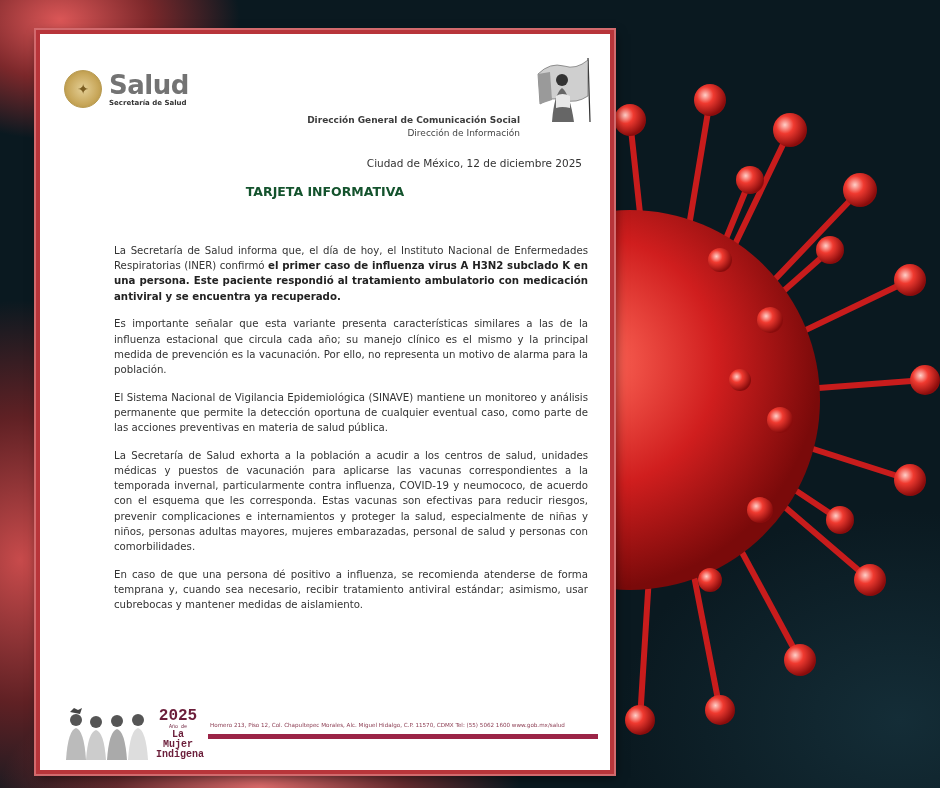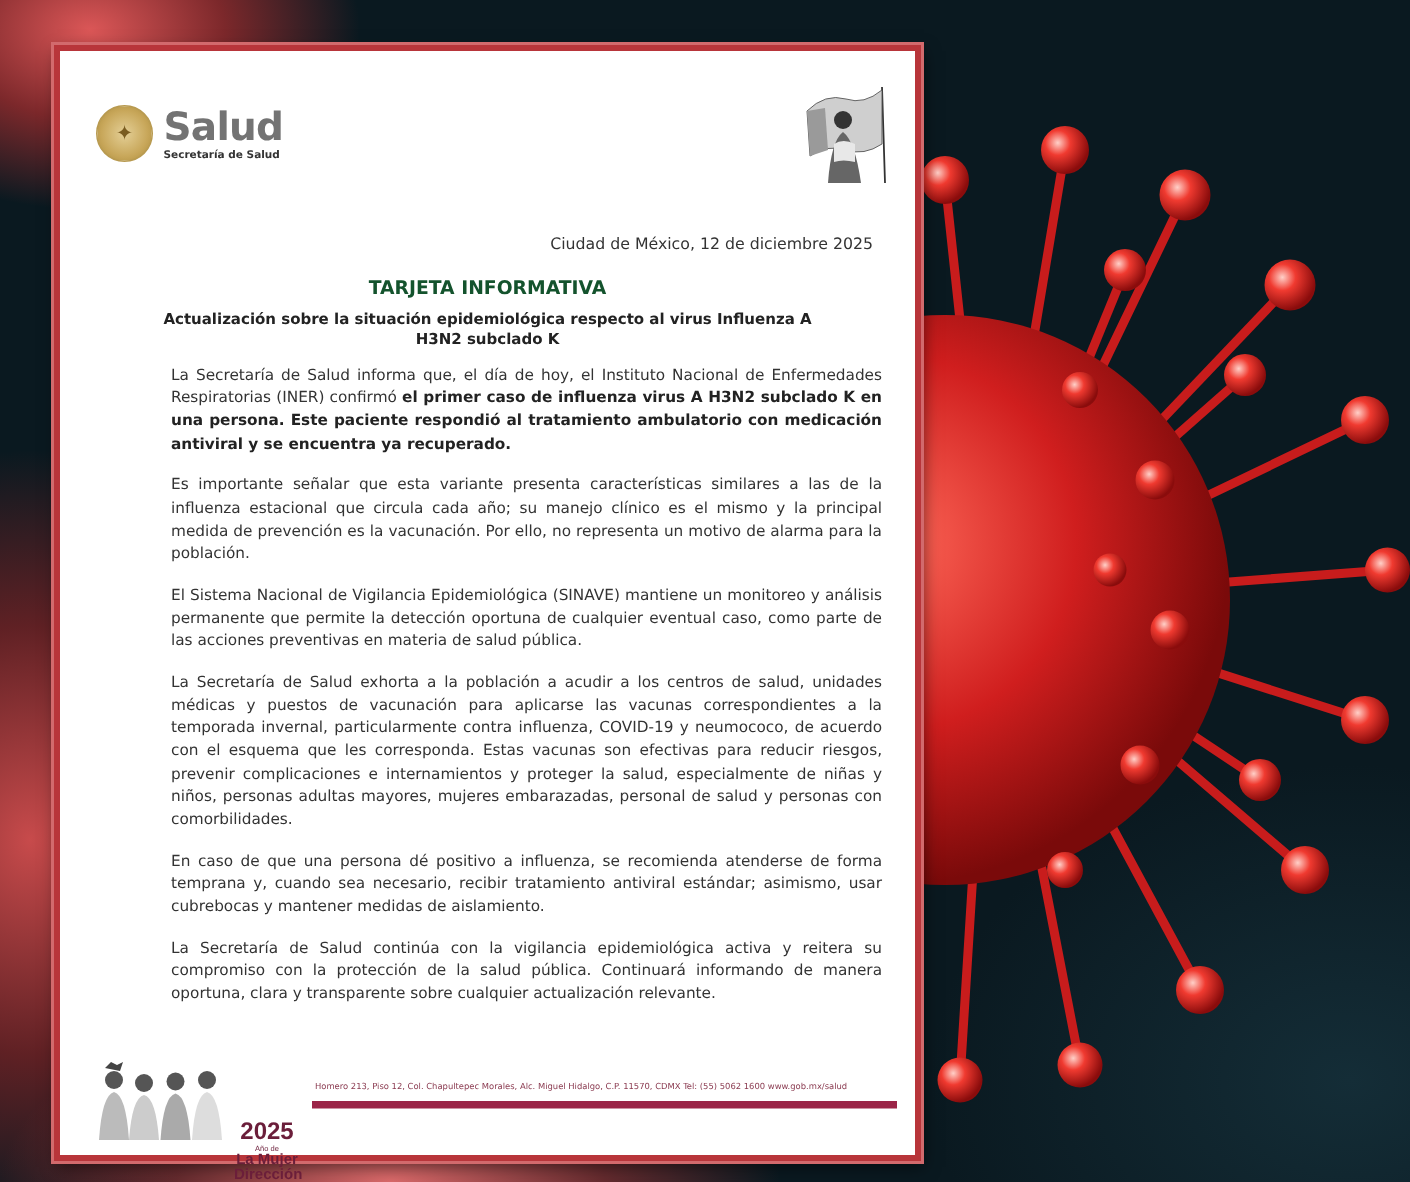--- a/index.html
+++ b/index.html
@@ -77,22 +77,22 @@
   .body b { color: #222; }
   .closing {
     position: absolute; left: 0; right: 0; top: 640px;
     text-align: center; font-size: 10px; color: #333;
   }
   
   .women {
     position: absolute; left: 22px; top: 672px; width: 92px; height: 54px;
   }
   .year {
-    position: absolute; left: 116px; top: 713px; width: 44px; text-align: center;
-    color: #6b1e3a; font-family: Liberation Sans, sans-serif; line-height: 1;
+    position: absolute; left: 116px; top: 674px; width: 44px; text-align: center;
+    color: #6b1e3a; font-family: Liberation Mono, monospace; line-height: 1;
   }
   .year .y { font-size: 16px; font-weight: bold; }
   .year .s1 { font-size: 5px; margin-top: 1px; }
   .year .s2 { font-size: 10px; font-weight: bold; }
   .addr {
     position: absolute; left: 170px; top: 688px;
     font-size: 5.6px; color: #8a3a50; white-space: nowrap;
   }
   .footer-bar {
     position: absolute; left: 168px; right: 12px; top: 700px; height: 5px;
@@ -170,33 +170,35 @@
 
   <svg class="flag-fig" viewBox="0 0 66 68">
     <path d="M58 2 L60 66" stroke="#333" stroke-width="1.2"></path>
     <path d="M8 18 Q20 6 34 10 Q46 14 58 4 L58 40 Q46 48 34 44 Q22 40 10 48 Z" fill="#cfcfcf" stroke="#555" stroke-width="0.6"></path>
     <path d="M8 18 L10 48 L22 44 L20 16 Z" fill="#9a9a9a"></path>
     <circle cx="32" cy="24" r="6" fill="#333"></circle>
     <path d="M22 66 Q24 38 32 32 Q40 38 44 66 Z" fill="#666"></path>
     <path d="M26 40 Q32 36 40 40 L40 52 Q32 50 26 52 Z" fill="#e8e8e8"></path>
   </svg>
 
+  <div class="dir-block">
+    <div class="b">Dirección General de Comunicación Social</div>
+    <div>Dirección de Información</div>
+  </div>
 
   <div class="date">Ciudad de México, 12 de diciembre 2025</div>
 
   <div class="title">TARJETA INFORMATIVA</div>
-  <div class="subtitle">Actualización sobre la situación epidemiológica respecto al virus Influenza A H3N2 subclado K</div>
 
   <div class="body">
     <p><span>La Secretaría de Salud informa que, el día de hoy, el Instituto Nacional de Enfermedades Respiratorias (INER) confirmó </span><b>el primer caso de influenza virus A H3N2 subclado K en una persona. Este paciente respondió al tratamiento ambulatorio con medicación antiviral y se encuentra ya recuperado.</b></p>
     <p>Es importante señalar que esta variante presenta características similares a las de la influenza estacional que circula cada año; su manejo clínico es el mismo y la principal medida de prevención es la vacunación. Por ello, no representa un motivo de alarma para la población.</p>
     <p>El Sistema Nacional de Vigilancia Epidemiológica (SINAVE) mantiene un monitoreo y análisis permanente que permite la detección oportuna de cualquier eventual caso, como parte de las acciones preventivas en materia de salud pública.</p>
     <p>La Secretaría de Salud exhorta a la población a acudir a los centros de salud, unidades médicas y puestos de vacunación para aplicarse las vacunas correspondientes a la temporada invernal, particularmente contra influenza, COVID-19 y neumococo, de acuerdo con el esquema que les corresponda. Estas vacunas son efectivas para reducir riesgos, prevenir complicaciones e internamientos y proteger la salud, especialmente de niñas y niños, personas adultas mayores, mujeres embarazadas, personal de salud y personas con comorbilidades.</p>
     <p>En caso de que una persona dé positivo a influenza, se recomienda atenderse de forma temprana y, cuando sea necesario, recibir tratamiento antiviral estándar; asimismo, usar cubrebocas y mantener medidas de aislamiento.</p>
-    <p>La Secretaría de Salud continúa con la vigilancia epidemiológica activa y reitera su compromiso con la protección de la salud pública. Continuará informando de manera oportuna, clara y transparente sobre cualquier actualización relevante.</p>
   </div>
 
 
   <svg class="women" viewBox="0 0 92 54">
     <g fill="#555">
       <circle cx="14" cy="14" r="6"></circle>
         <path d="M4 54 Q6 24 14 22 Q22 24 24 54 Z" fill="#bbb"></path>
       <path d="M8 6 L12 2 L16 4 L20 2 L18 8 Z" fill="#444"></path>
       <circle cx="34" cy="16" r="6"></circle>
         <path d="M24 54 Q26 26 34 24 Q42 26 44 54 Z" fill="#ccc"></path>
@@ -204,18 +206,18 @@
         <path d="M45 54 Q47 25 55 23 Q63 25 65 54 Z" fill="#aaa"></path>
       <circle cx="76" cy="14" r="6"></circle>
         <path d="M66 54 Q68 24 76 22 Q84 24 86 54 Z" fill="#ddd"></path>
     </g>
   </svg>
 
   <div class="year">
     <div class="y">2025</div>
     <div class="s1">Año de</div>
     <div class="s2">La Mujer</div>
-    <div class="s2">Dirección</div>
+    <div class="s2">Indígena</div>
   </div>
 
   <div class="addr">Homero 213, Piso 12, Col. Chapultepec Morales, Alc. Miguel Hidalgo, C.P. 11570, CDMX Tel: (55) 5062 1600  www.gob.mx/salud</div>
   <div class="footer-bar"></div>
 </div>
 
 </body></html>

